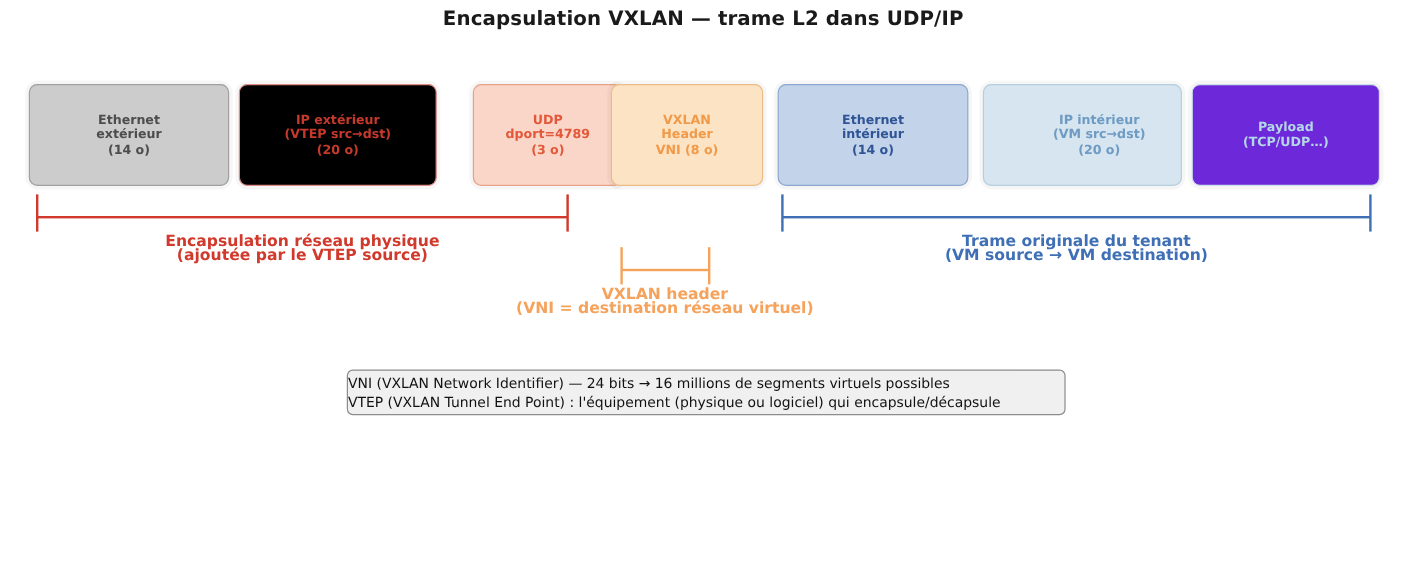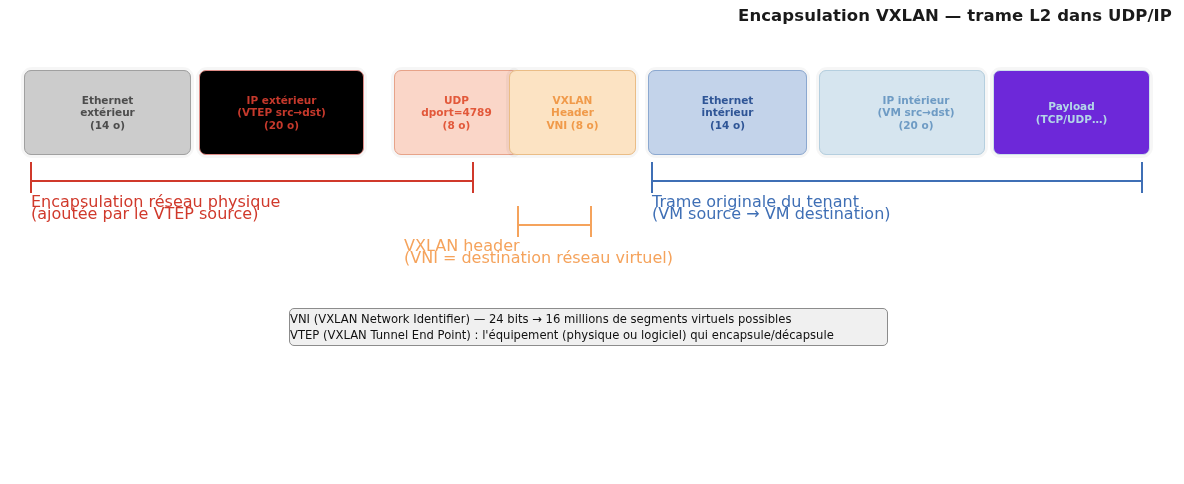--- a/index.html
+++ b/index.html
@@ -8,21 +8,21 @@
     background:#ffffff;
     font-family:"DejaVu Sans", sans-serif;
     position:relative;
     overflow:hidden;
   }
   .canvas{position:absolute;left:0;top:0;width:1184px;height:484px;}
 
   
   .title{
     position:absolute;left:0;top:6px;width:1172px;
-    text-align:right;
+    text-align:center;
     font-size:16.5px;font-weight:bold;color:#1a1a1a;
     letter-spacing:0.1px;
     font-family:"DejaVu Sans", sans-serif;
   }
 
   
   .boxrow{position:absolute;left:0;top:0;width:1184px;height:170px;}
   .pkt{
     position:absolute;top:70px;height:85px;
     border-radius:7px;
@@ -44,24 +44,25 @@
     border:4px solid rgba(0,0,0,0.035);
     pointer-events:none;
   }
 
   
   .bracket{position:absolute;}
   .bracket .hbar{position:absolute;left:0;top:0;height:0;}
   .bracket .tick{position:absolute;width:0;}
 
   .blabel{
-    position:absolute;text-align:left;
-    font-size:16px;line-height:12.4px;
+    position:absolute;text-align:center;
+    font-size:13px;line-height:12.4px;
     font-family:"DejaVu Sans", sans-serif;
     white-space:pre-line;
+    font-weight:bold;
   }
 
   
   .legend{
     position:absolute;
     box-sizing:border-box;
     background:#f0f0f0;
     border:1.4px solid #8c8c8c;
     border-radius:5px;
     display:flex;flex-direction:column;
@@ -92,21 +93,21 @@
         <div class="lines">
           <span class="ln">IP extérieur</span>
           <span class="ln">(VTEP src→dst)</span>
           <span class="ln">(20 o)</span>
         </div>
       </div>
       <div class="pkt" style="left: 374px; width: 125px; background: rgb(250, 214, 200); border-color: rgb(240, 169, 143); color: rgb(226, 88, 58); margin-left: 20px;">
         <div class="lines">
           <span class="ln">UDP</span>
           <span class="ln">dport=4789</span>
-          <span class="ln">(8 o)</span>
+          <span class="ln">(3 o)</span>
         </div>
       </div>
       <div class="pkt" style="left: 509px; width: 127px; background: rgb(252, 227, 195); border-color: rgb(243, 196, 139); color: rgb(240, 154, 74);">
         <div class="lines">
           <span class="ln">VXLAN</span>
           <span class="ln">Header</span>
           <span class="ln">VNI (8 o)</span>
         </div>
       </div>
       <div class="pkt" style="left: 648px; width: 159px; background: rgb(195, 211, 234); border-color: rgb(145, 175, 216); color: rgb(47, 85, 150);">

